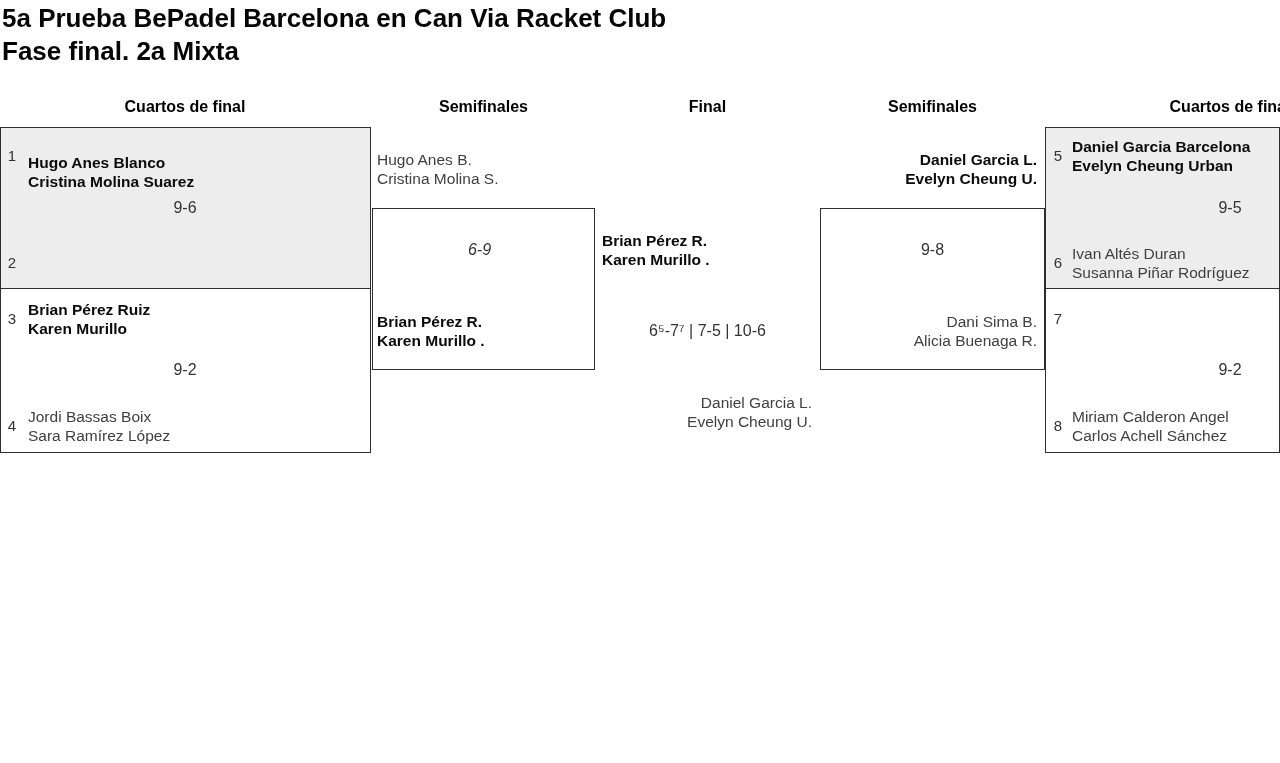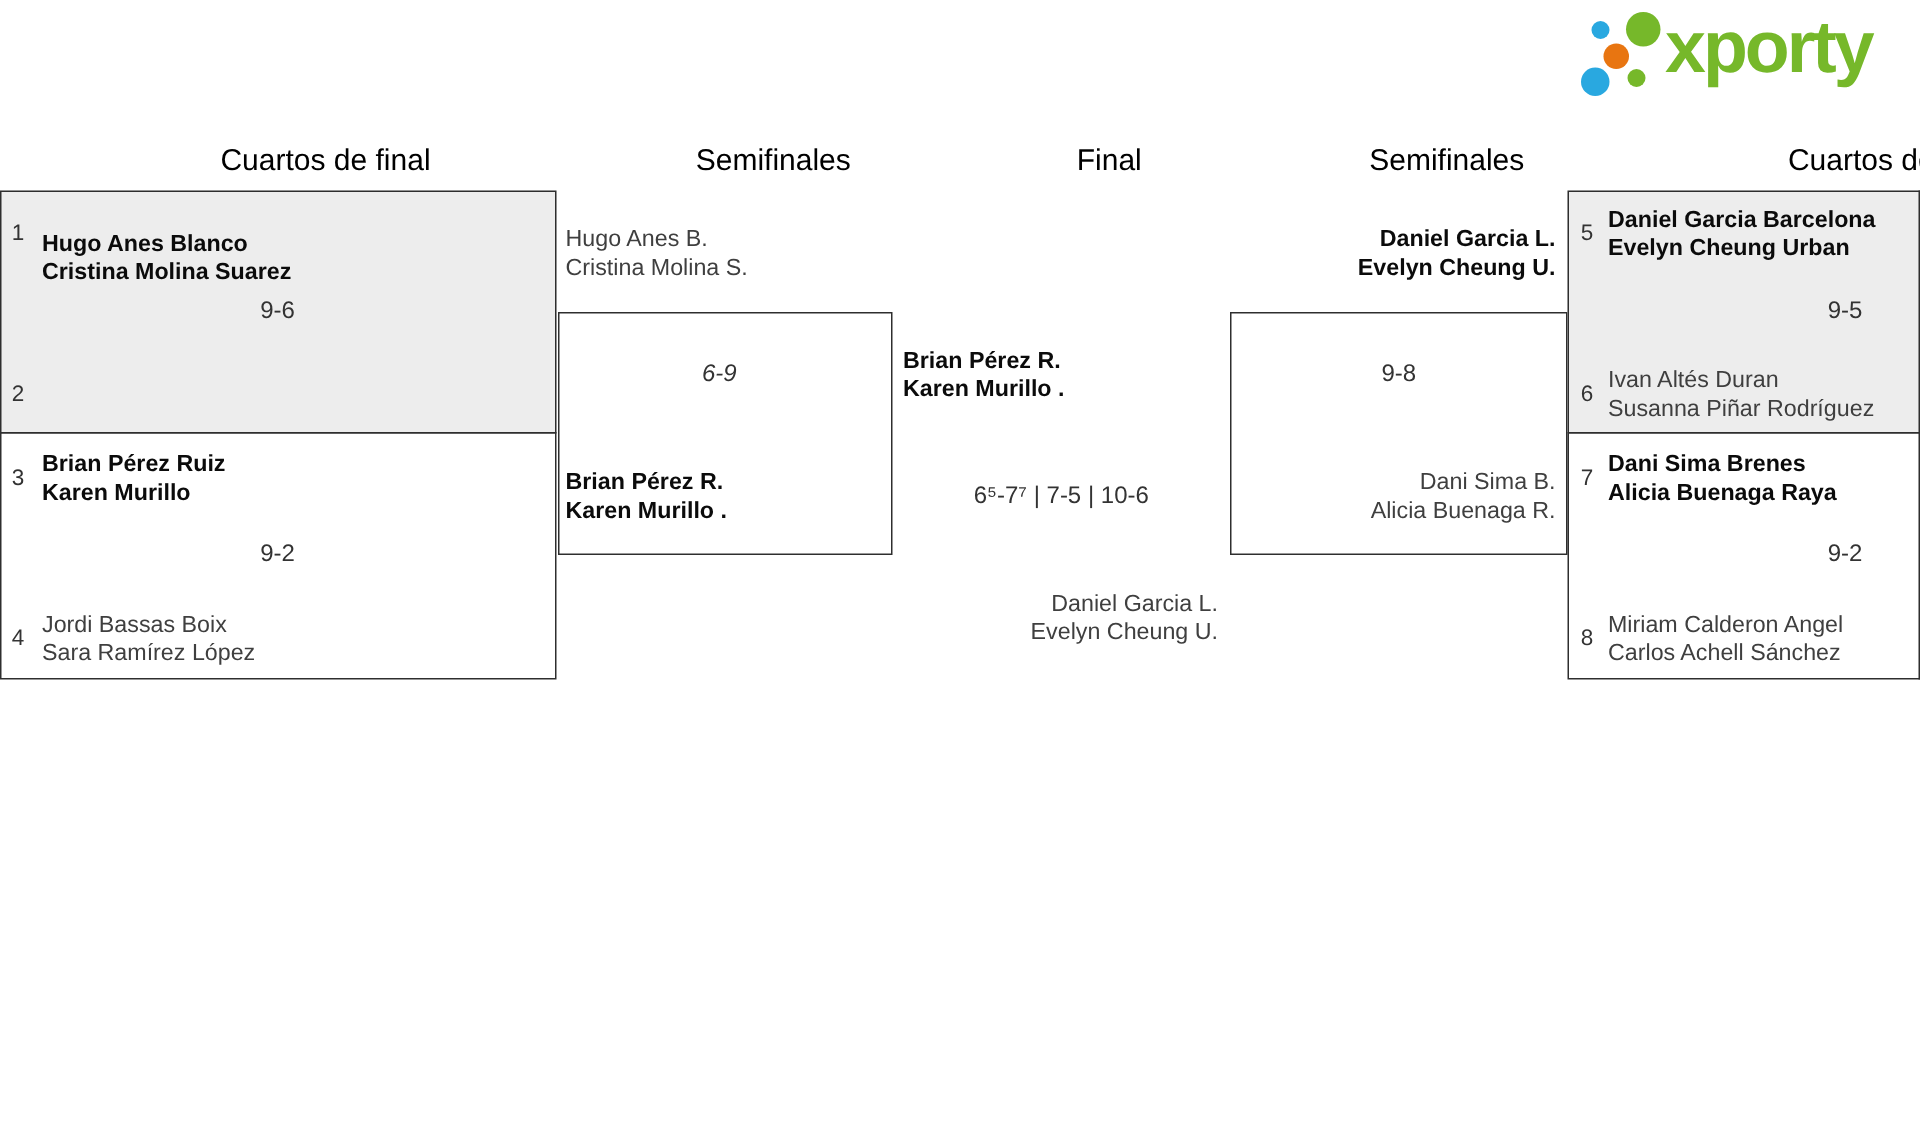--- a/index.html
+++ b/index.html
@@ -16,22 +16,22 @@
   .dot-green-large{left:36px;top:4px; width:23px;height:23px;background:#76b82a;}
   .dot-orange     {left:21px;top:25px;width:17px;height:17px;background:#e87511;}
   .dot-blue-large {left:6px; top:41px;width:19px;height:19px;background:#29a8e0;}
   .dot-green-small{left:37px;top:42px;width:12px;height:12px;background:#76b82a;}
   .logo-text{
     position:absolute;left:62px;top:-8px;font-size:49px;font-weight:700;
     letter-spacing:-2px;color:#76b82a;line-height:72px;
   }
   
   .round-h{
-    position:absolute;top:96px;text-align:center;font-size:20px;font-weight:400;
-    color:#000;line-height:22px;white-space:nowrap;overflow:visible;padding-left:32px;
+    position:absolute;top:96px;text-align:center;font-size:16px;font-weight:700;
+    color:#000;line-height:22px;white-space:nowrap;overflow:visible;
   }
   
   .box{position:absolute;box-sizing:border-box;border:1px solid #2e2e2e;background:transparent;}
   .box.gray{background:#ededed;}
   
   .team{
     position:absolute;font-size:15.5px;line-height:19px;color:#3f3f3f;white-space:nowrap;
   }
   .team.winner{font-weight:700;color:#0b0b0b;}
   .team.right{text-align:right;}
@@ -41,29 +41,25 @@
   .seed{
     position:absolute;width:18px;text-align:center;font-size:15px;line-height:18px;color:#333;
   }
   .edge-line{position:absolute;left:1279px;top:127px;width:1px;height:326px;background:#2e2e2e;}
 </style>
 </head>
 <body>
 
 <div class="stage">
 
+  <div class="title-block">
+    <div class="title-line">5a Prueba BePadel Barcelona en Can Via Racket Club</div>
+    <div class="title-line">Fase final. 2a Mixta</div>
+  </div>
 
-  <div class="logo">
-    <span class="dot dot-blue-small"></span>
-    <span class="dot dot-green-large"></span>
-    <span class="dot dot-orange"></span>
-    <span class="dot dot-blue-large"></span>
-    <span class="dot dot-green-small"></span>
-    <span class="logo-text">xporty</span>
-  </div>
 
   <div class="round-h" style="left:0;width:370px;">Cuartos de final</div>
   <div class="round-h" style="left:372px;width:223px;">Semifinales</div>
   <div class="round-h" style="left:595px;width:225px;">Final</div>
   <div class="round-h" style="left:820px;width:225px;">Semifinales</div>
   <div class="round-h" style="left:1045px;width:370px;">Cuartos de final</div>
 
   <div class="box gray" style="left:0;top:127px;width:371px;height:162px;"></div>
   <div class="box" style="left:0;top:288px;width:371px;height:165px;"></div>
   <div class="box" style="left:372px;top:208px;width:223px;height:162px;"></div>
@@ -128,24 +124,20 @@
     <div>Evelyn Cheung Urban</div>
   </div>
   <div class="score" style="left:1045px;top:199px;width:370px;">9-5</div>
   <div class="seed" style="left:1049px;top:254px;">6</div>
   <div class="team" style="left:1072px;top:244px;">
     <div>Ivan Altés Duran</div>
     <div>Susanna Piñar Rodríguez</div>
   </div>
 
   <div class="seed" style="left:1049px;top:310px;">7</div>
-  <div class="team winner" style="left:1072px;top:300px;">
-    <div>Dani Sima Brenes</div>
-    <div>Alicia Buenaga Raya</div>
-  </div>
   <div class="score" style="left:1045px;top:361px;width:370px;">9-2</div>
   <div class="seed" style="left:1049px;top:417px;">8</div>
   <div class="team" style="left:1072px;top:407px;">
     <div>Miriam Calderon Angel</div>
     <div>Carlos Achell Sánchez</div>
   </div>
 
 </div>
 
 </body></html>

